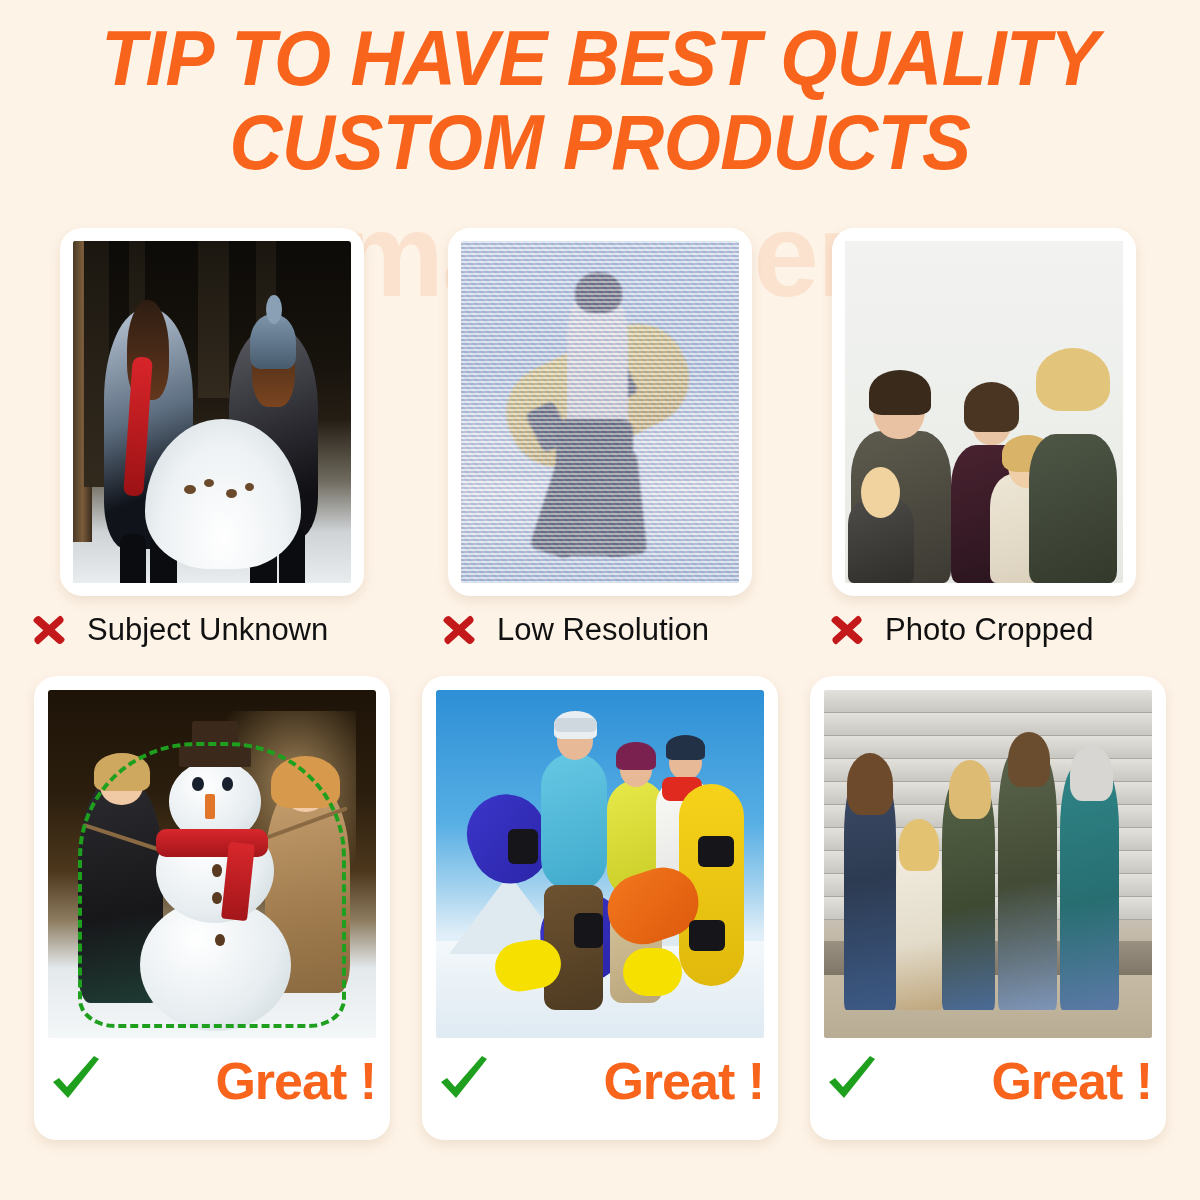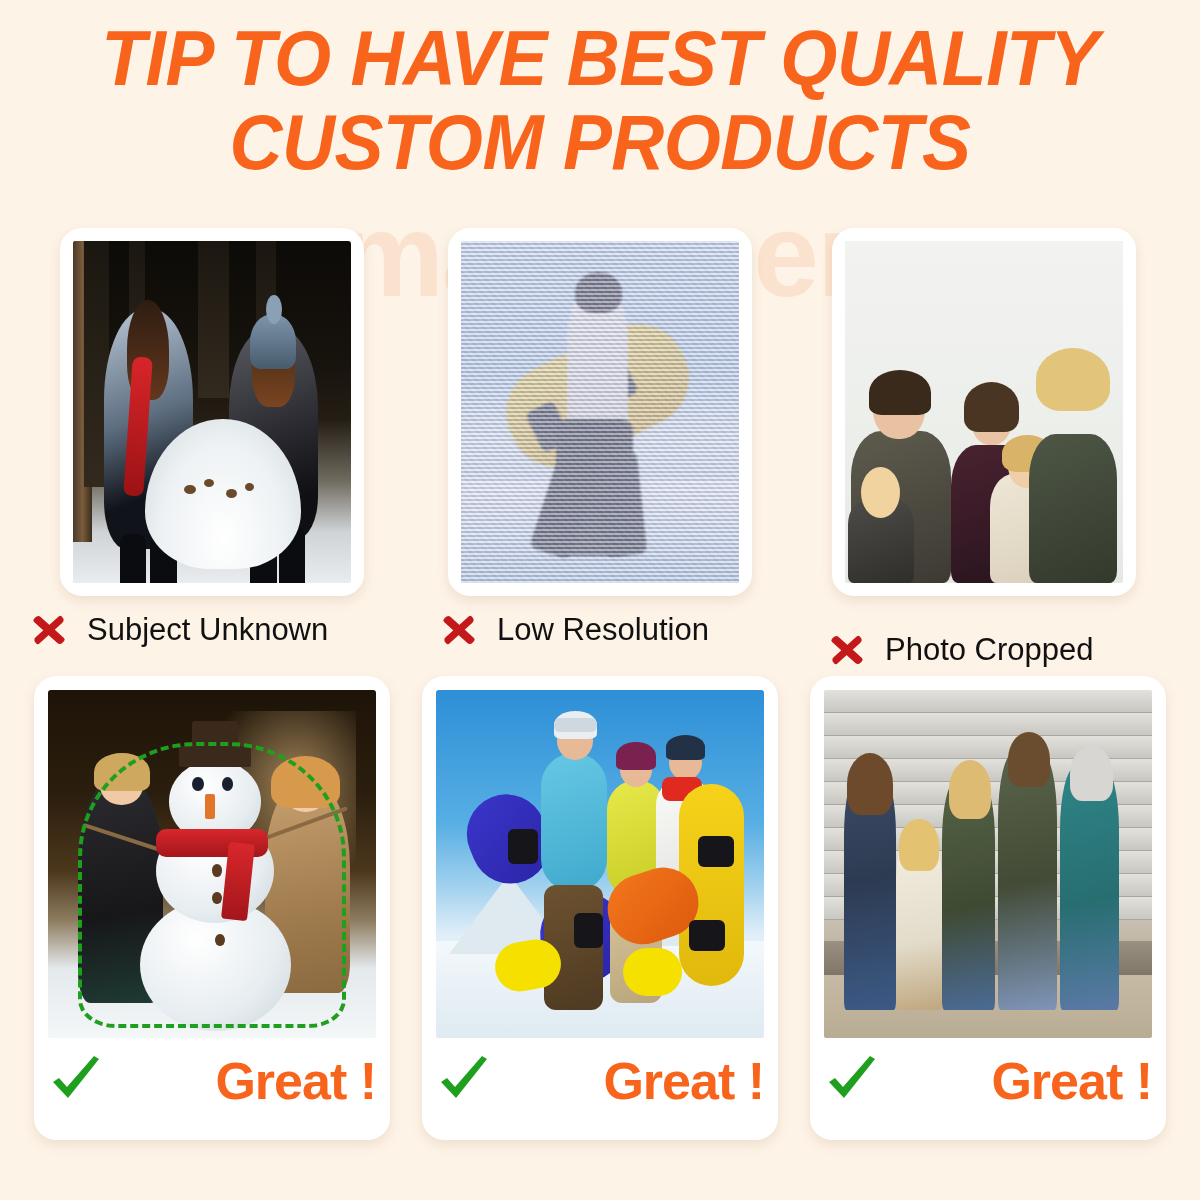--- a/index.html
+++ b/index.html
@@ -274,21 +274,21 @@
             <div class="head" style="left:16%;top:-3%;width:66%;height:26%;background:#d9b367;border-radius:50% 50% 30% 30%;"></div>
           </div>
           <div class="fam" style="right:2%;bottom:0;width:32%;height:66%;">
             <div class="bod" style="left:0;bottom:0;width:100%;height:66%;background:linear-gradient(160deg,#4e5646,#333a2c);"></div>
             <div class="head" style="left:24%;top:0;width:48%;height:24%;background:#eec9a6;"></div>
             <div class="head" style="left:8%;top:-4%;width:84%;height:28%;background:#e2c47a;border-radius:50% 50% 34% 34%;"></div>
           </div>
         </div>
       </div>
     </div>
-    <div class="caption" style="left:830px;top:612px;margin-top:20px;">
+    <div class="caption" style="left:830px;top:612px;">
       <span class="xicon">
           <i class="a"></i>
           <i class="b"></i>
         </span>
       <span>Photo Cropped</span>
     </div>
 
     <div class="card card-bottom" style="left:34px;top:676px;width:356px;height:464px;">
       <div class="photo" style="height:348px;">
         <div class="ph p4">

